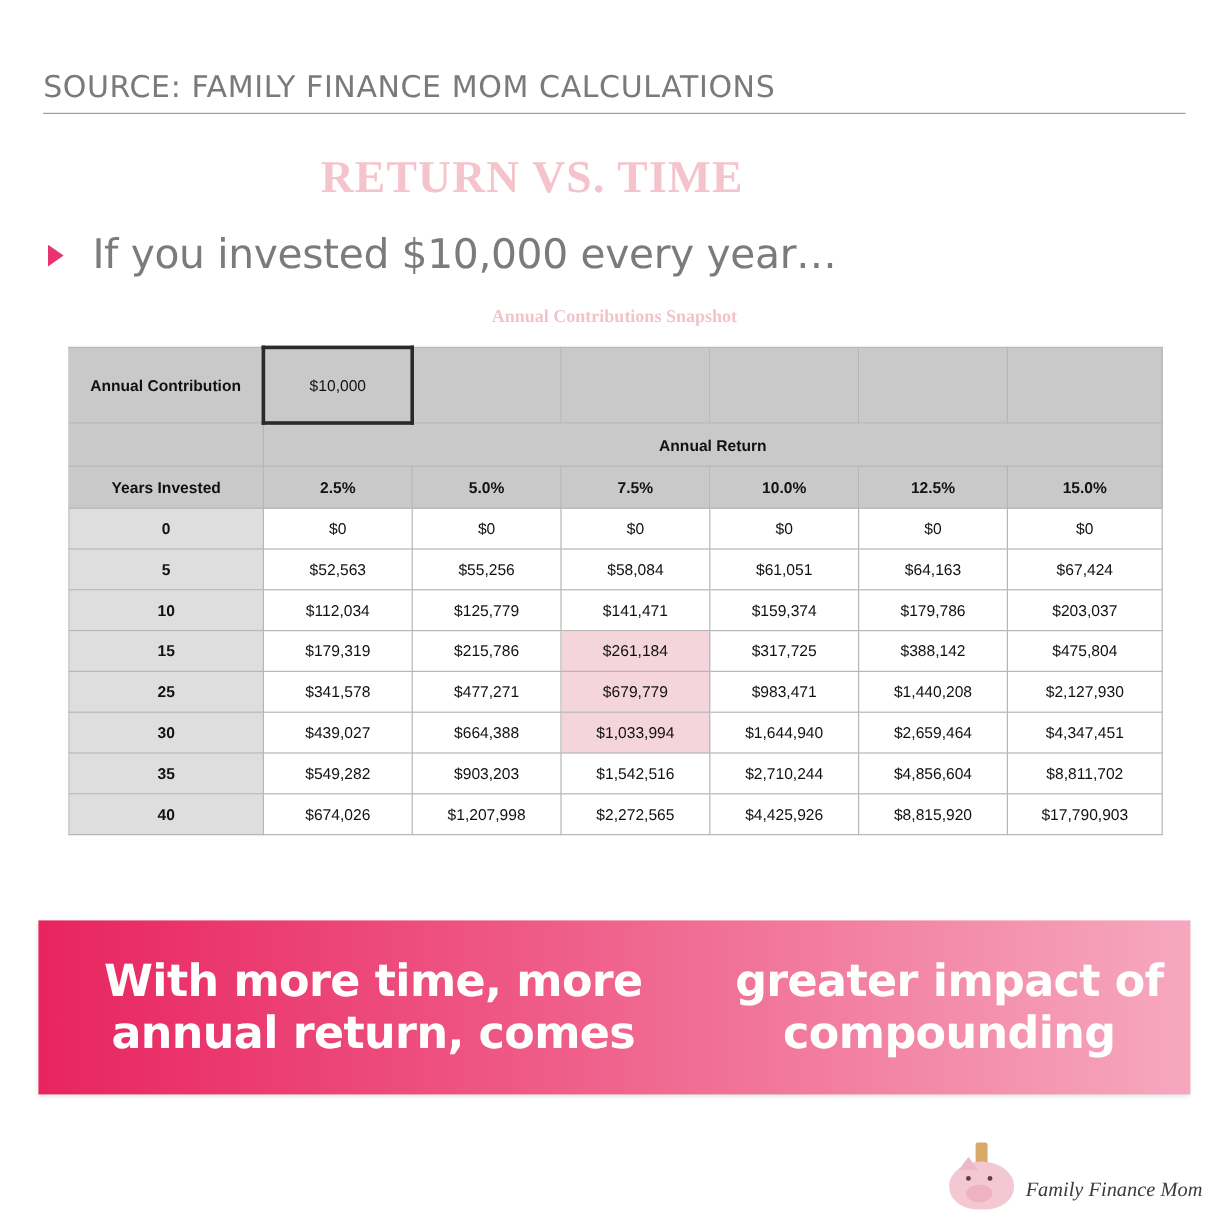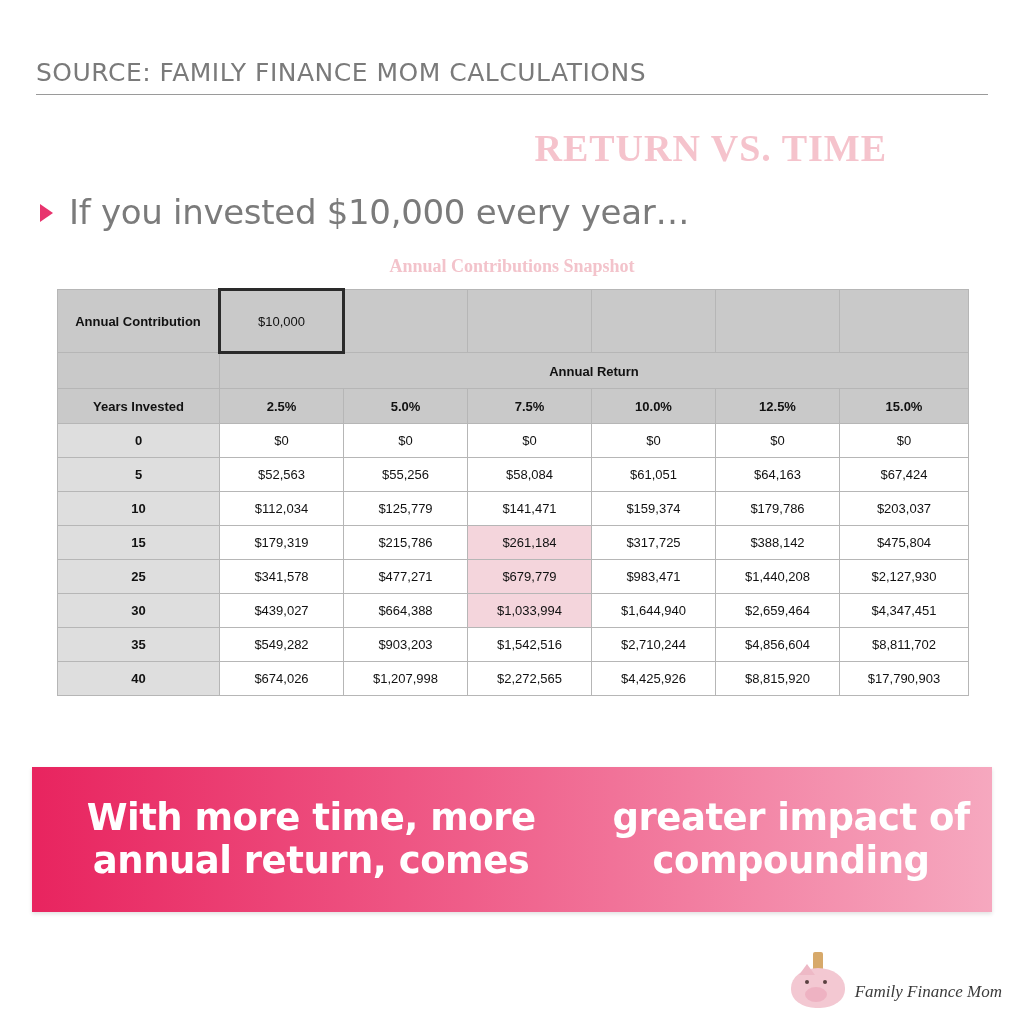--- a/index.html
+++ b/index.html
@@ -36,34 +36,35 @@
     border-bottom: 1.5px solid #9a9a9a;
     width: 100%;
   }
 
   
   .title-main {
     position: absolute;
     left: 0;
     top: 126px;
     width: 887px;
-    text-align: right;
+    text-align: center;
     font-family: "Liberation Serif", serif;
     font-weight: bold;
     font-size: 38px;
     letter-spacing: 1px;
     color: #f5c3cc;
   }
   .subtitle-row {
     position: absolute;
     left: 40px;
     top: 192px;
     width: 944px;
     display: flex;
     align-items: center;
+    gap: 8px;
   }
   .bullet-triangle {
     width: 0;
     height: 0;
     border-left: 13px solid #e8336d;
     border-top: 9px solid transparent;
     border-bottom: 9px solid transparent;
     margin-right: 16px;
     margin-top: 2px;
   }
@@ -74,21 +75,21 @@
     letter-spacing: -0.3px;
   }
   .table-caption {
     position: absolute;
     left: 0;
     top: 256px;
     width: 1024px;
     text-align: center;
     font-family: "Liberation Serif", serif;
     font-weight: bold;
-    font-size: 18px;
+    font-size: 15px;
     color: #f3c3cb;
   }
 
   
   .table-wrap {
     position: absolute;
     left: 57px;
     top: 288px;
     width: 911px;
   }

